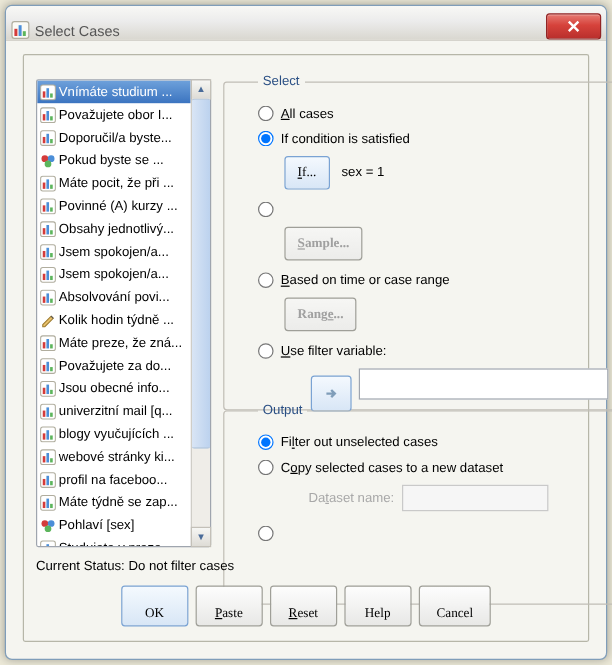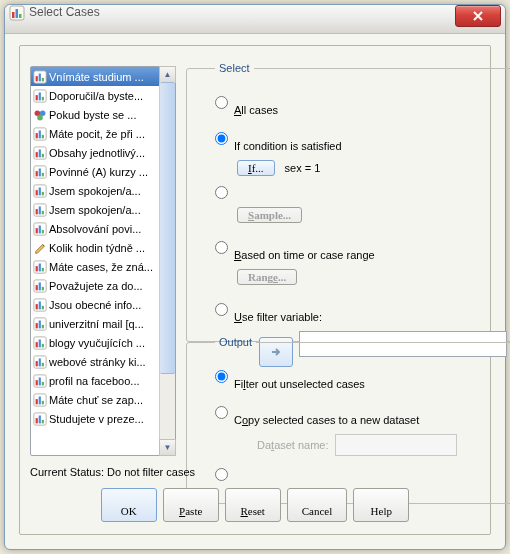--- a/index.html
+++ b/index.html
@@ -1,41 +1,41 @@
 <!DOCTYPE html>
 <html><head>
 <meta charset="utf-8">
 <style>
   html,body{margin:0;padding:0;height:100%;font-family:Tahoma,Arial,sans-serif;font-size:11px;background:#ece9d8;overflow:hidden;}
   .dlg{position:absolute;left:4px;top:4px;width:500px;height:544px;background:#f5f5f0;border:1px solid #7f9db9;border-radius:6px;box-shadow:0 0 8px rgba(0,0,0,.3);}
-  .titlebar{height:28px;background:linear-gradient(to bottom,#f8f8f5 0%,#ececec 45%,#d9d7d0 100%);border-bottom:1px solid #c0bdb5;border-radius:6px 6px 0 0;display:flex;align-items:flex-start;padding:0 4px;}
+  .titlebar{height:28px;background:linear-gradient(to bottom,#f8f8f5 0%,#ececec 45%,#d9d7d0 100%);border-bottom:1px solid #c0bdb5;border-radius:6px 6px 0 0;display:flex;align-items:flex-end;padding:0 4px;}
   .titlebar .ticon{width:16px;height:16px;margin-right:4px;}
   .titlebar .ttl{color:#555;font-size:12px;flex:1;}
   .closebtn{width:44px;height:20px;background:linear-gradient(to bottom,#e67a72 0%,#d6423b 45%,#b92f2c 100%);border:1px solid #912424;border-radius:3px;display:flex;align-items:center;justify-content:center;color:#fff;font-weight:bold;box-shadow:inset 0 1px 0 rgba(255,255,255,.3);}
   .body{position:absolute;left:14px;top:40px;right:14px;bottom:14px;border:1px solid #b6b6a8;background:#f5f5f0;border-radius:2px;}
   .listwrap{position:absolute;left:10px;top:20px;width:144px;height:388px;border:1px solid #9fa5ae;background:#fff;border-radius:2px;display:flex;}
   .listinner{flex:1;overflow:hidden;}
   .sb{width:15px;background:#e9e7e3;border-left:1px solid #cfcdc7;position:relative;}
   .sb .arr{height:15px;background:linear-gradient(#f6f6f4,#dedcd6);border:1px solid #c3c0b8;margin:-1px -1px 0 -1px;display:flex;align-items:center;justify-content:center;color:#4a6b99;font-size:8px;}
   .sb .arr.bot{position:absolute;left:0;right:0;bottom:0;margin:0 -1px -1px -1px;}
   .sb .track{position:absolute;left:0;right:0;top:15px;bottom:15px;background:#efede8;}
   .sb .thumb{position:absolute;left:0;right:0;top:0;height:290px;background:linear-gradient(to right,#d9e5f5,#bcd2ee);border:1px solid #9db8d9;border-left:none;border-right:none;border-radius:2px;}
   .li{height:19px;display:flex;align-items:center;padding-left:2px;white-space:nowrap;overflow:hidden;text-overflow:ellipsis;}
   .li.sel{background:linear-gradient(#6ea1db,#3b74c0);color:#fff;}
   .li .vicn{width:14px;height:14px;margin-right:2px;flex:none;}
   fieldset{border:1px solid #c0bdb5;border-radius:3px;margin:0;padding:10px 10px 8px 28px;}
   legend{color:#2a4f84;padding:0 4px;}
   .fs-select{position:absolute;left:166px;top:16px;width:292px;height:260px;}
   .fs-output{position:absolute;left:166px;top:290px;width:292px;height:148px;}
   .row{display:flex;align-items:center;margin:4px 0 8px 0;}
-  label{color:#000;margin-top:16px;}
+  label{color:#000;}
   input[type=radio]{margin:0 6px 0 0;vertical-align:middle;}
   .u{text-decoration:underline;}
   .btn{height:22px;background:linear-gradient(#fdfdfd,#e8e8e6);border:1px solid #9f9f98;border-radius:3px;padding:16px 14px;font:11px Tahoma;color:#000;}
-  .btn.sm{padding:0 10px;height:16px;}
+  .btn.sm{padding:0 10px;height:28px;}
   .btn.dis{color:#a0a0a0;background:linear-gradient(#f6f6f4,#ececea);font-weight:bold;}
   .btn.pri{background:linear-gradient(#f4f9fe,#d8e6f6);border:1px solid #7aa3d4;}
   .indent{margin-left:22px;}
   .cond{display:flex;align-items:center;gap:10px;margin:4px 0 10px 22px;}
   .movebtn{width:32px;height:28px;background:linear-gradient(#f4f9fe,#d8e6f6);border:1px solid #7aa3d4;border-radius:3px;display:flex;align-items:center;justify-content:center;margin:6px 0 0 22px;}
   .filterrow{display:flex;gap:6px;margin:4px 0 0 22px;}
   .txtin{flex:1;height:24px;border:1px solid #9fa5ae;background:#fff;}
   .dsrow{display:flex;align-items:center;gap:6px;margin:6px 0 12px 42px;text-align:right;}
   .ds-lbl{color:#a8a8a8;}
   .ds-in{width:120px;height:20px;border:1px solid #c9c9c9;background:#f6f6f6;}
@@ -76,20 +76,29 @@
             </svg>
             <span>Vnímáte studium ...</span>
           </div>
           <div class="li">
             <svg class="vicn barsicon" viewBox="0 0 16 16">
               <rect x="1" y="1" width="14" height="14" rx="2" fill="#fff" stroke="#b0ad9e"></rect>
               <rect x="3" y="7" width="2.5" height="6" fill="#d43b3b"></rect>
               <rect x="6.5" y="4" width="2.5" height="9" fill="#4b8ed8"></rect>
               <rect x="10" y="9" width="2.5" height="4" fill="#5cb55c"></rect>
             </svg>
+            <span>Považujete obor I...</span>
+          </div>
+          <div class="li">
+            <svg class="vicn barsicon" viewBox="0 0 16 16">
+              <rect x="1" y="1" width="14" height="14" rx="2" fill="#fff" stroke="#b0ad9e"></rect>
+              <rect x="3" y="7" width="2.5" height="6" fill="#d43b3b"></rect>
+              <rect x="6.5" y="4" width="2.5" height="9" fill="#4b8ed8"></rect>
+              <rect x="10" y="9" width="2.5" height="4" fill="#5cb55c"></rect>
+            </svg>
             <span>Doporučil/a byste...</span>
           </div>
           <div class="li">
             <svg class="vicn" viewBox="0 0 16 16">
               <circle cx="5" cy="6" r="3.2" fill="#d43b3b"></circle>
               <circle cx="11" cy="6" r="3.2" fill="#4b8ed8"></circle>
               <circle cx="8" cy="11" r="3.2" fill="#5cb55c"></circle>
             </svg>
             <span>Pokud byste se ...</span>
           </div>
@@ -102,30 +111,30 @@
             </svg>
             <span>Máte pocit, že při ...</span>
           </div>
           <div class="li">
             <svg class="vicn barsicon" viewBox="0 0 16 16">
               <rect x="1" y="1" width="14" height="14" rx="2" fill="#fff" stroke="#b0ad9e"></rect>
               <rect x="3" y="7" width="2.5" height="6" fill="#d43b3b"></rect>
               <rect x="6.5" y="4" width="2.5" height="9" fill="#4b8ed8"></rect>
               <rect x="10" y="9" width="2.5" height="4" fill="#5cb55c"></rect>
             </svg>
+            <span>Povinné (A) kurzy ...</span>
+          </div>
+          <div class="li">
+            <svg class="vicn barsicon" viewBox="0 0 16 16">
+              <rect x="1" y="1" width="14" height="14" rx="2" fill="#fff" stroke="#b0ad9e"></rect>
+              <rect x="3" y="7" width="2.5" height="6" fill="#d43b3b"></rect>
+              <rect x="6.5" y="4" width="2.5" height="9" fill="#4b8ed8"></rect>
+              <rect x="10" y="9" width="2.5" height="4" fill="#5cb55c"></rect>
+            </svg>
             <span>Obsahy jednotlivý...</span>
-          </div>
-          <div class="li">
-            <svg class="vicn barsicon" viewBox="0 0 16 16">
-              <rect x="1" y="1" width="14" height="14" rx="2" fill="#fff" stroke="#b0ad9e"></rect>
-              <rect x="3" y="7" width="2.5" height="6" fill="#d43b3b"></rect>
-              <rect x="6.5" y="4" width="2.5" height="9" fill="#4b8ed8"></rect>
-              <rect x="10" y="9" width="2.5" height="4" fill="#5cb55c"></rect>
-            </svg>
-            <span>Povinné (A) kurzy ...</span>
           </div>
           <div class="li">
             <svg class="vicn barsicon" viewBox="0 0 16 16">
               <rect x="1" y="1" width="14" height="14" rx="2" fill="#fff" stroke="#b0ad9e"></rect>
               <rect x="3" y="7" width="2.5" height="6" fill="#d43b3b"></rect>
               <rect x="6.5" y="4" width="2.5" height="9" fill="#4b8ed8"></rect>
               <rect x="10" y="9" width="2.5" height="4" fill="#5cb55c"></rect>
             </svg>
             <span>Jsem spokojen/a...</span>
           </div>
@@ -154,21 +163,21 @@
             </svg>
             <span>Kolik hodin týdně ...</span>
           </div>
           <div class="li">
             <svg class="vicn barsicon" viewBox="0 0 16 16">
               <rect x="1" y="1" width="14" height="14" rx="2" fill="#fff" stroke="#b0ad9e"></rect>
               <rect x="3" y="7" width="2.5" height="6" fill="#d43b3b"></rect>
               <rect x="6.5" y="4" width="2.5" height="9" fill="#4b8ed8"></rect>
               <rect x="10" y="9" width="2.5" height="4" fill="#5cb55c"></rect>
             </svg>
-            <span>Máte cases, že zná...</span>
+            <span>Máte preze, že zná...</span>
           </div>
           <div class="li">
             <svg class="vicn barsicon" viewBox="0 0 16 16">
               <rect x="1" y="1" width="14" height="14" rx="2" fill="#fff" stroke="#b0ad9e"></rect>
               <rect x="3" y="7" width="2.5" height="6" fill="#d43b3b"></rect>
               <rect x="6.5" y="4" width="2.5" height="9" fill="#4b8ed8"></rect>
               <rect x="10" y="9" width="2.5" height="4" fill="#5cb55c"></rect>
             </svg>
             <span>Považujete za do...</span>
           </div>
@@ -217,21 +226,29 @@
             </svg>
             <span>profil na faceboo...</span>
           </div>
           <div class="li">
             <svg class="vicn barsicon" viewBox="0 0 16 16">
               <rect x="1" y="1" width="14" height="14" rx="2" fill="#fff" stroke="#b0ad9e"></rect>
               <rect x="3" y="7" width="2.5" height="6" fill="#d43b3b"></rect>
               <rect x="6.5" y="4" width="2.5" height="9" fill="#4b8ed8"></rect>
               <rect x="10" y="9" width="2.5" height="4" fill="#5cb55c"></rect>
             </svg>
-            <span>Máte chuť se zap...</span>
+            <span>Máte týdně se zap...</span>
+          </div>
+          <div class="li">
+            <svg class="vicn" viewBox="0 0 16 16">
+              <circle cx="5" cy="6" r="3.2" fill="#d43b3b"></circle>
+              <circle cx="11" cy="6" r="3.2" fill="#4b8ed8"></circle>
+              <circle cx="8" cy="11" r="3.2" fill="#5cb55c"></circle>
+            </svg>
+            <span>Pohlaví [sex]</span>
           </div>
           <div class="li">
             <svg class="vicn barsicon" viewBox="0 0 16 16">
               <rect x="1" y="1" width="14" height="14" rx="2" fill="#fff" stroke="#b0ad9e"></rect>
               <rect x="3" y="7" width="2.5" height="6" fill="#d43b3b"></rect>
               <rect x="6.5" y="4" width="2.5" height="9" fill="#4b8ed8"></rect>
               <rect x="10" y="9" width="2.5" height="4" fill="#5cb55c"></rect>
             </svg>
             <span>Studujete v preze...</span>
           </div>
@@ -300,18 +317,18 @@
         <input type="radio" name="out" style="">
       </div>
     </fieldset>
 
     <div class="status">Current Status: Do not filter cases</div>
 
     <div class="btnbar">
       <button class="btn pri">OK</button>
       <button class="btn"><span class="u">P</span>aste</button>
       <button class="btn"><span class="u">R</span>eset</button>
+      <button class="btn">Help</button>
       <button class="btn">Cancel</button>
-      <button class="btn">Help</button>
     </div>
 
   </div>
 </div>
 
 </body></html>

